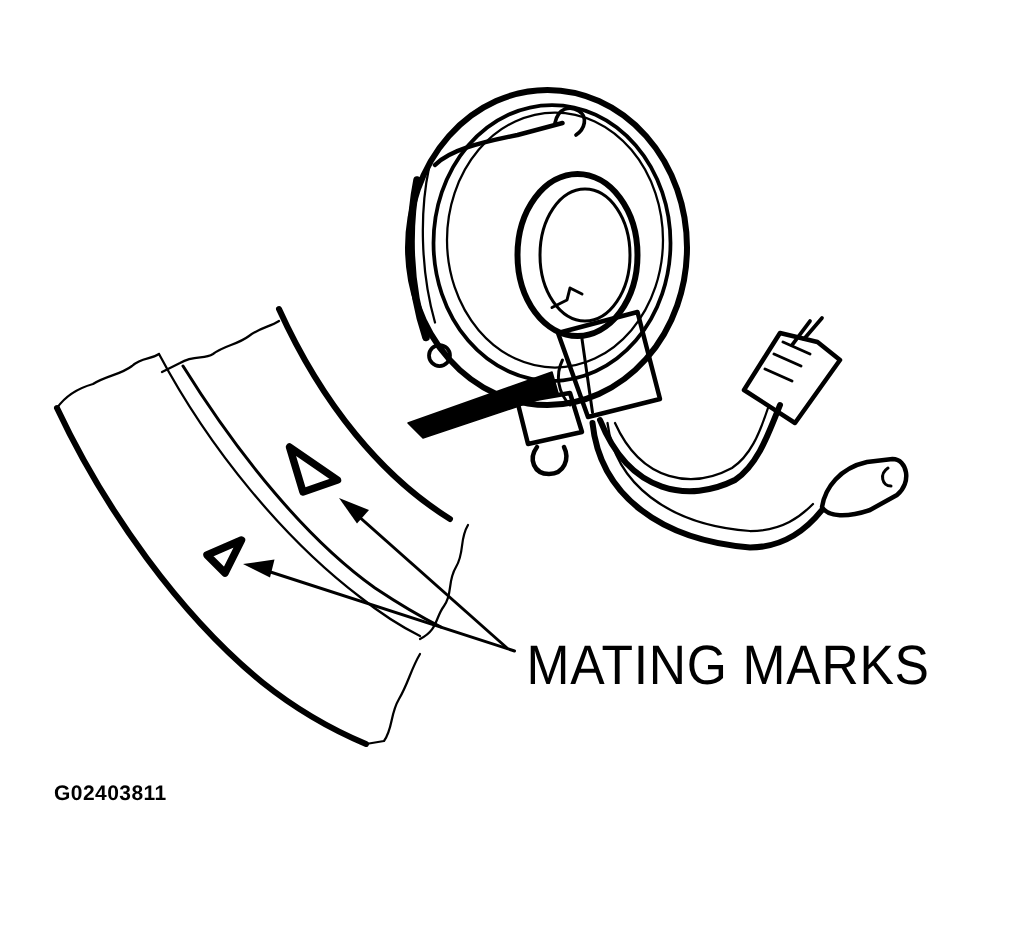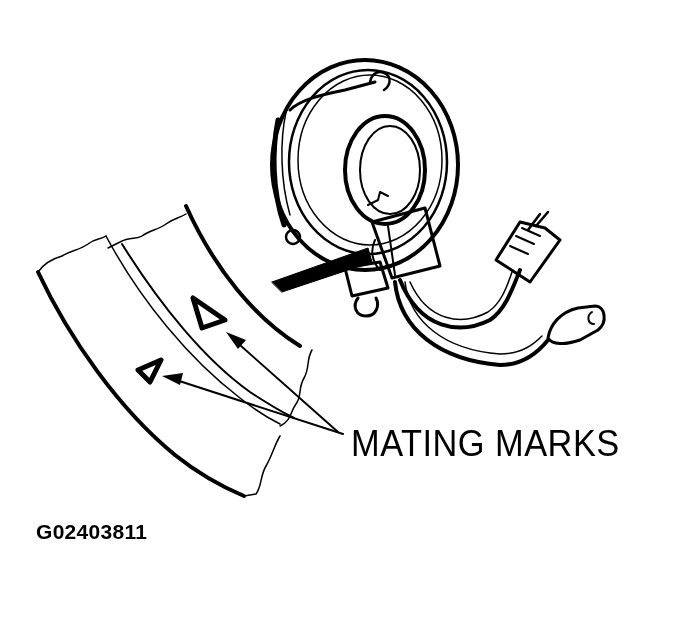--- a/index.html
+++ b/index.html
@@ -4,21 +4,21 @@
 <style>
   html, body { margin: 0; padding: 0; background: #ffffff; }
   body { width: 679px; height: 617px; position: relative; overflow: hidden; }
   .stage { position: absolute; left: 0; top: 0; width: 679px; height: 617px; text-align: center; }
   svg.art { position: absolute; left: 0; top: 0; }
   .label {
     position: absolute; color: #000000;
     font-family: "Liberation Sans", sans-serif; white-space: nowrap; line-height: 1;
   }
   .callout { left: 351px; top: 425px; font-size: 37px; letter-spacing: 0.5px; transform: scaleX(0.93); transform-origin: left top; }
-  .figid { left: 36px; top: 521px; font-size: 21px; font-weight: bold; letter-spacing: 0.3px; }
+  .figid { left: 36px; top: 521px; font-size: 14px; font-weight: bold; letter-spacing: 0.3px; }
 </style>
 </head>
 <body>
 
 <div class="stage">
 
   <svg class="art" width="679" height="617" viewBox="0 0 679 617">
     <g fill="none" stroke="#000" stroke-linecap="round" stroke-linejoin="round">
 
       <g>

